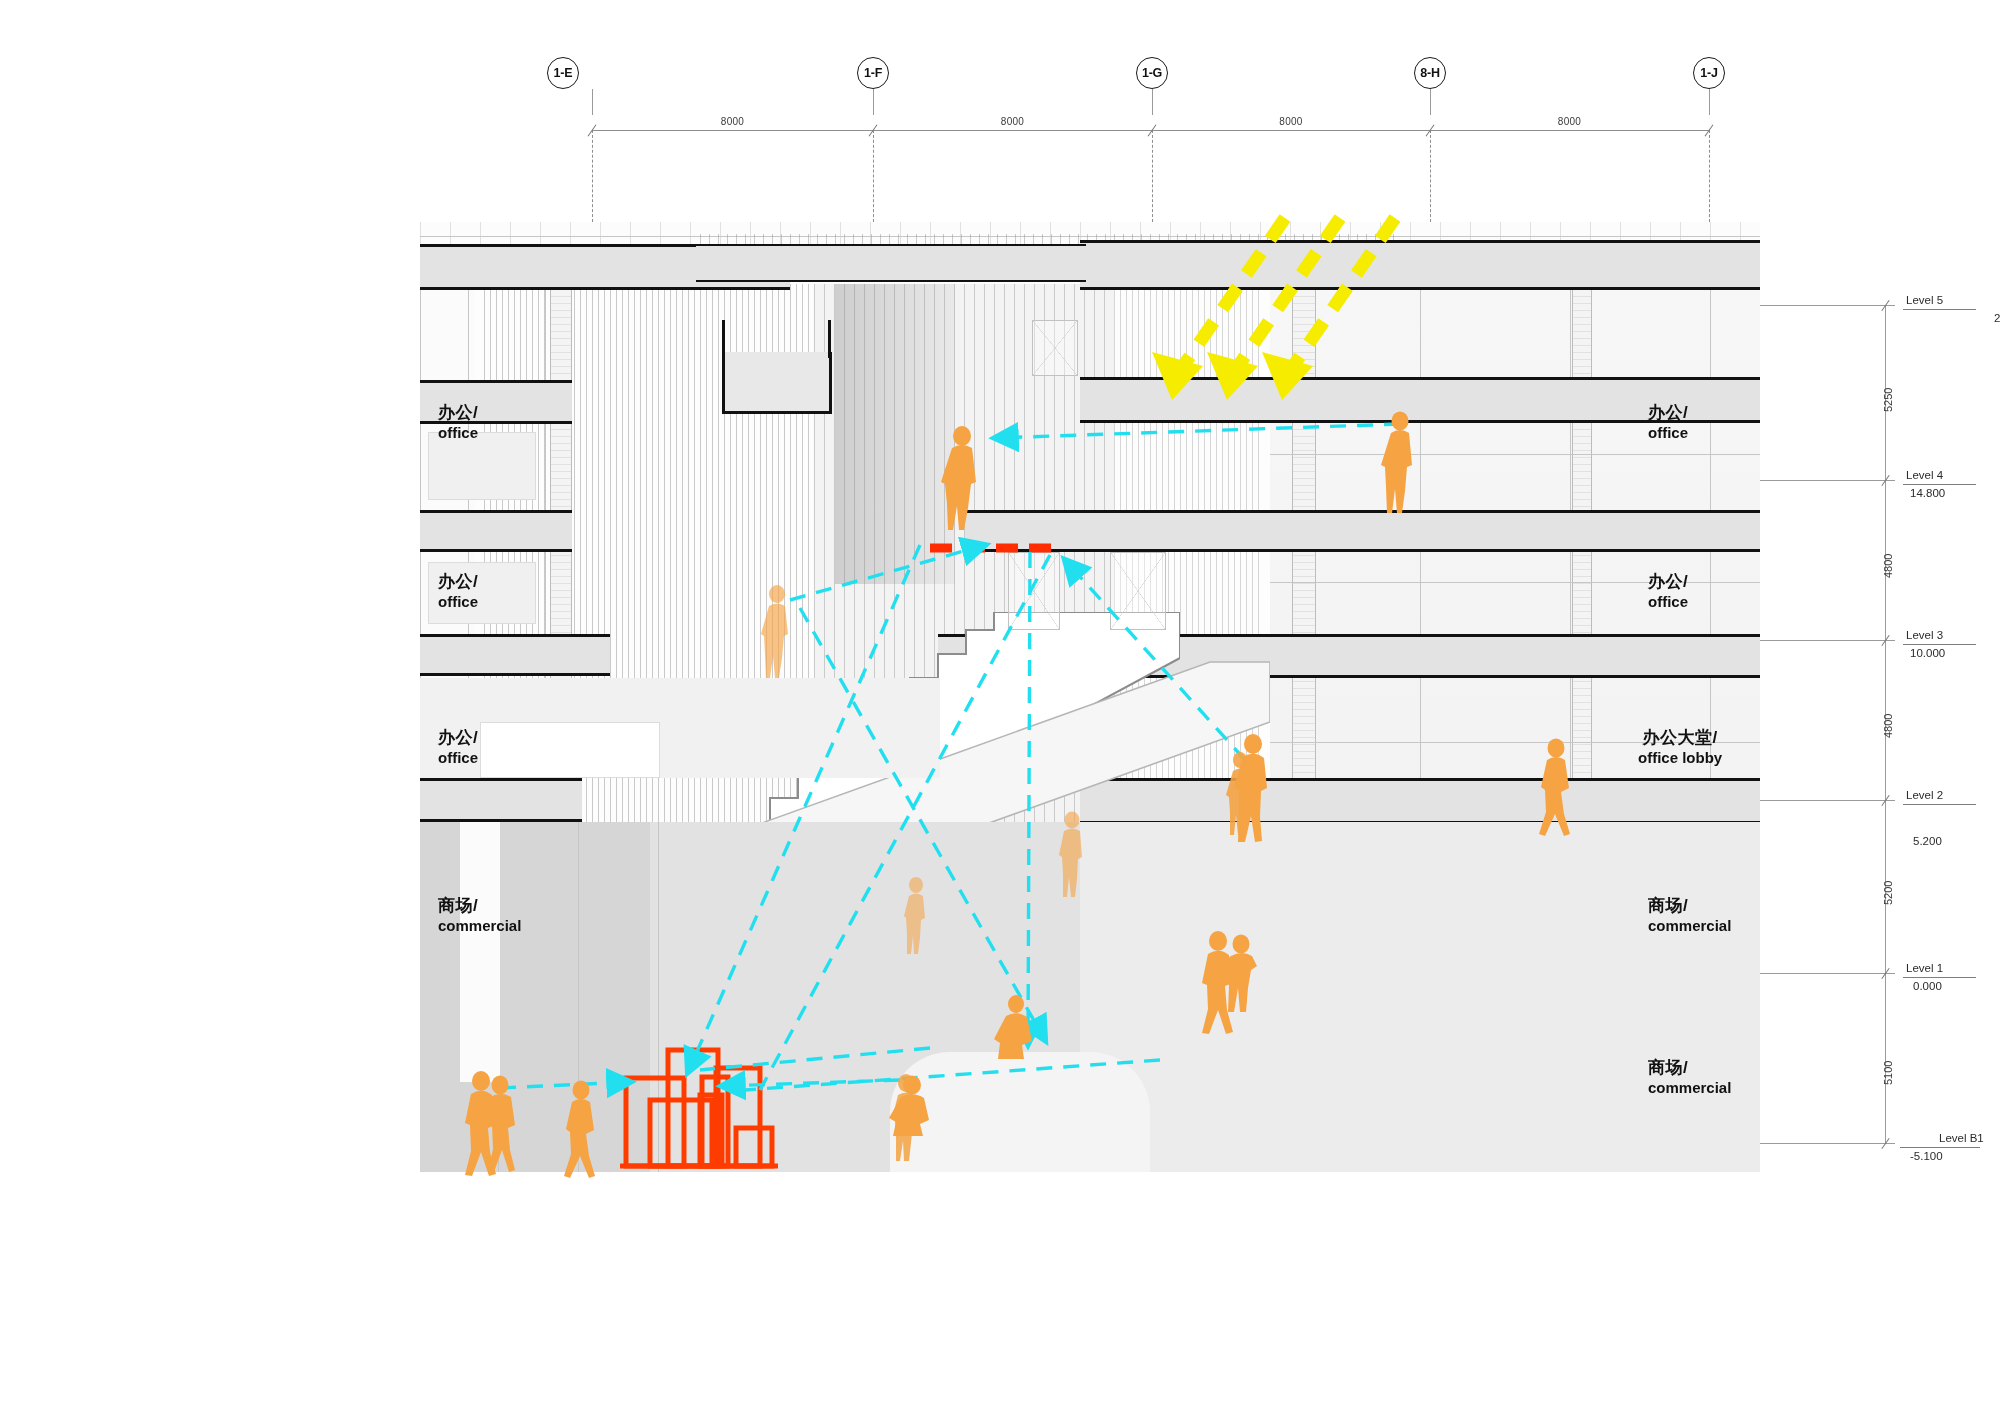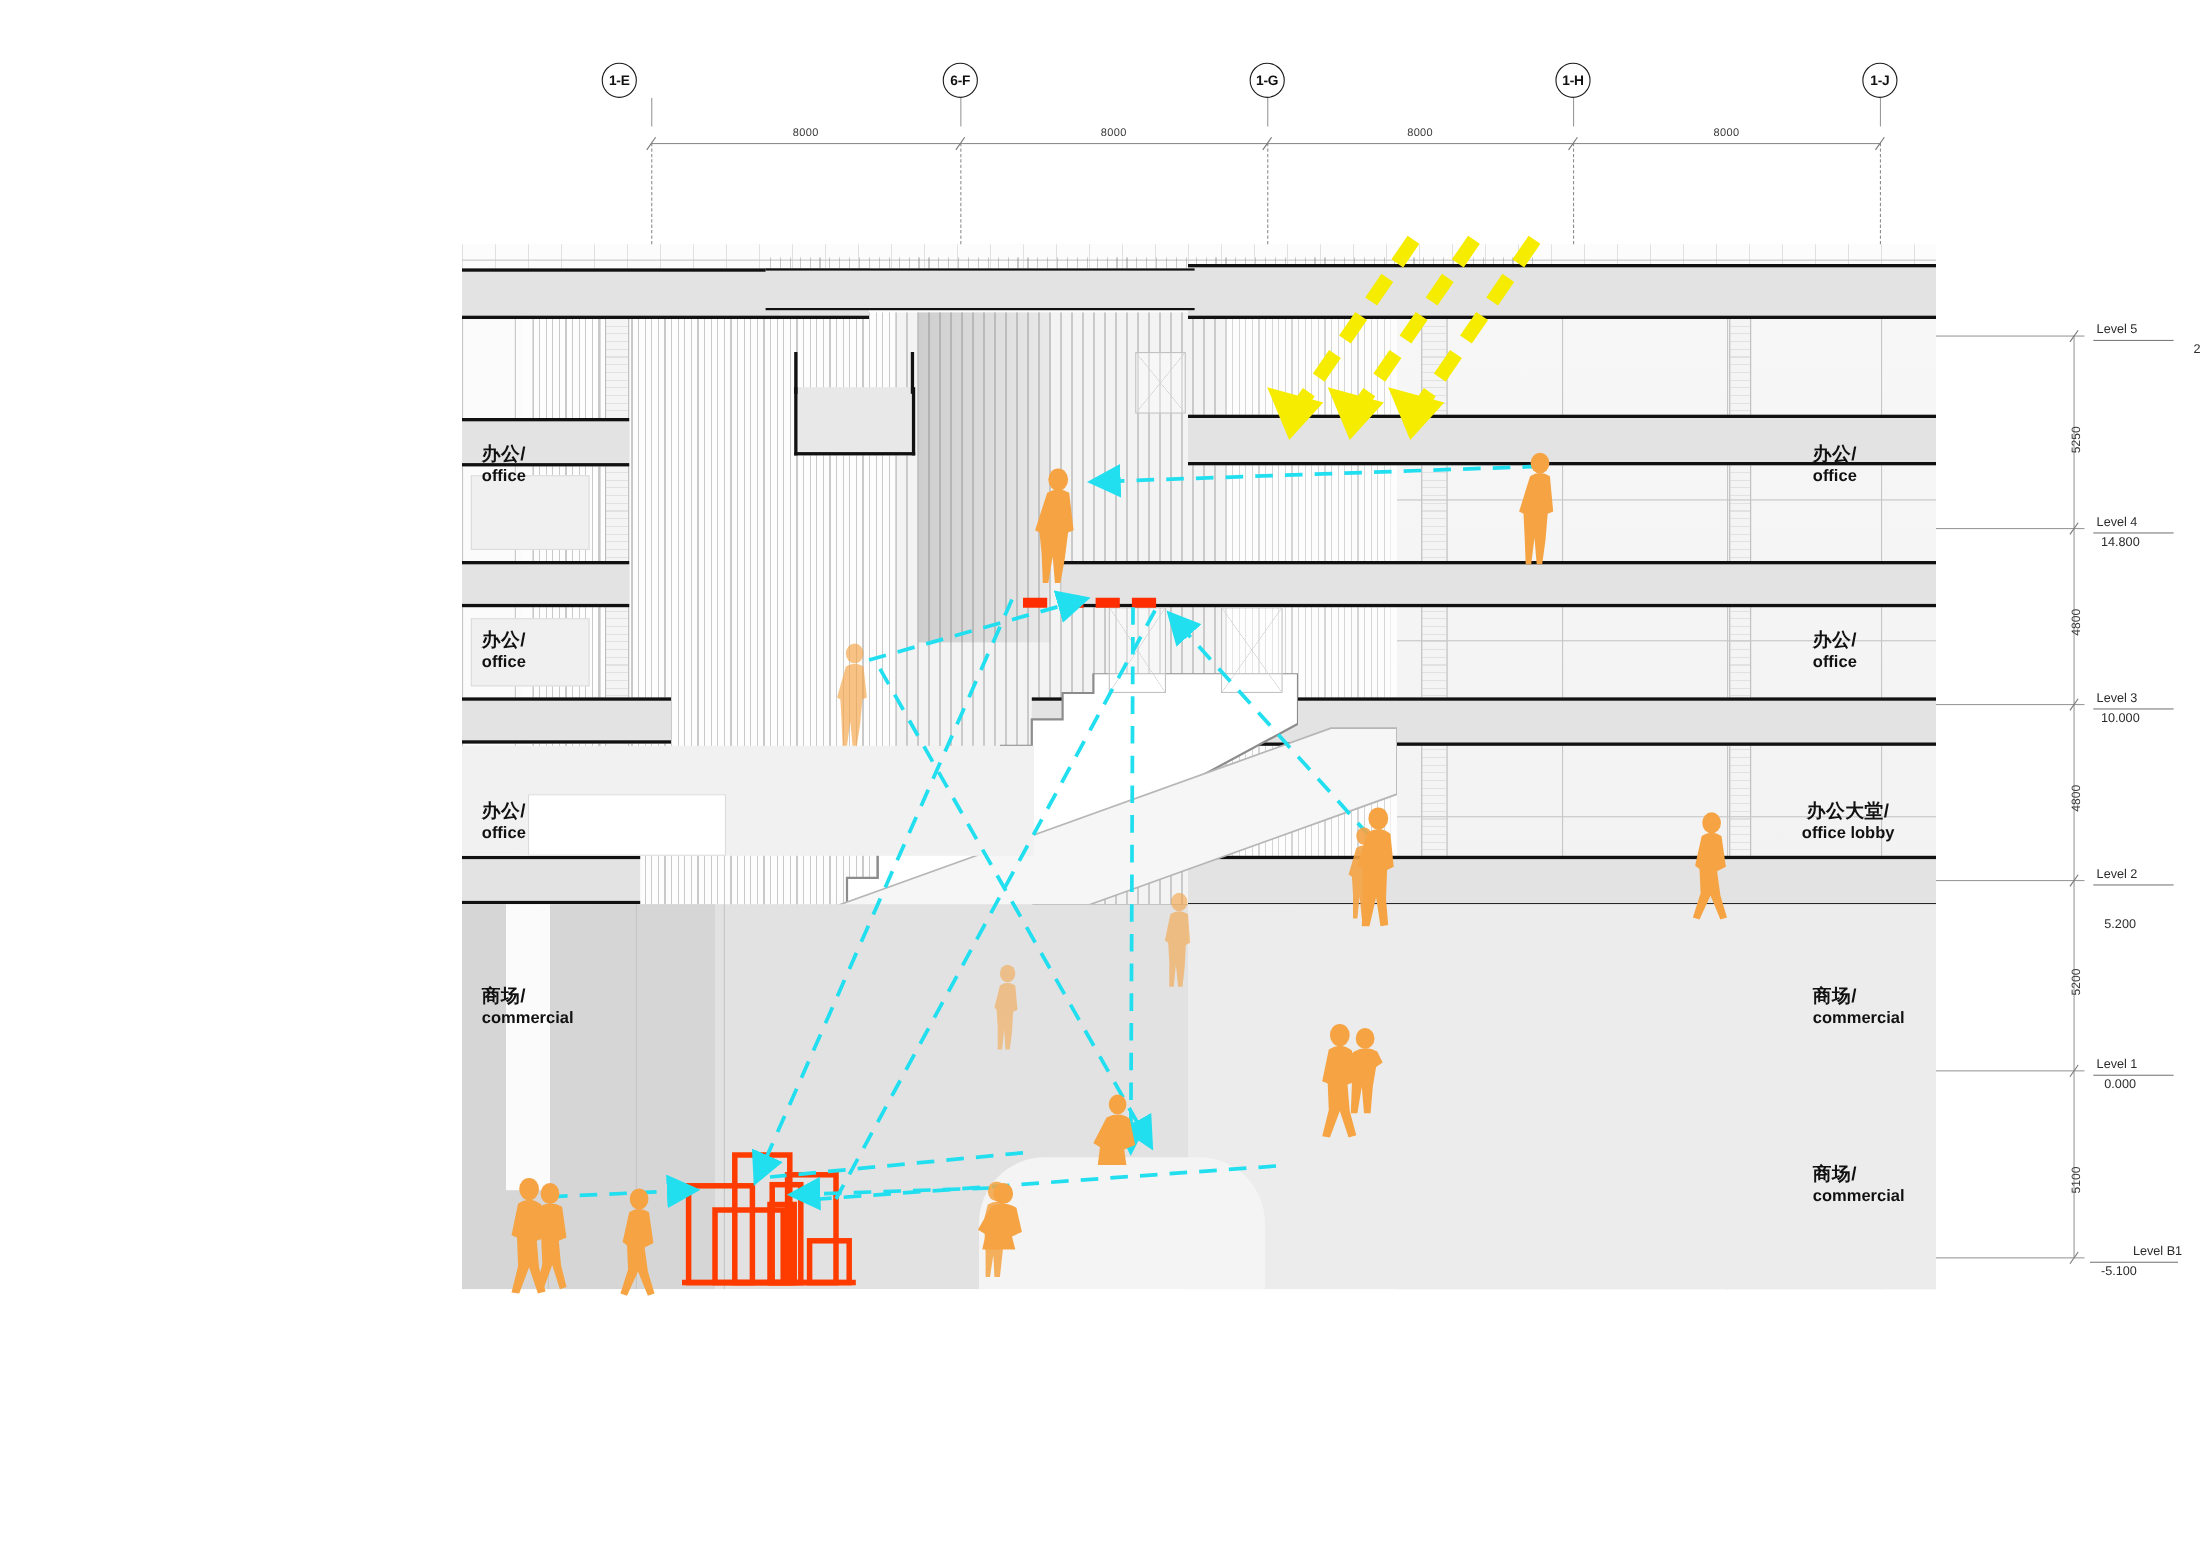--- a/index.html
+++ b/index.html
@@ -212,29 +212,29 @@
     <div class="pane" style="left:8px;top:340px;width:108px;height:62px;background:#f0f0f0;border:1px solid #dcdcdc;"></div>
 
   </div>
 
   <div>
 
     <div class="grid-bubble" style="left:547px;top:57px;">1-E</div>
     <div class="grid-stem" style="left:592px;top:89px;height:26px;"></div>
     <div class="grid-dash" style="left:592px;top:130px;height:92px;"></div>
 
-    <div class="grid-bubble" style="left:857px;top:57px;">6-F</div>
+    <div class="grid-bubble" style="left:857px;top:57px;">1-F</div>
     <div class="grid-stem" style="left:873px;top:89px;height:26px;"></div>
     <div class="grid-dash" style="left:873px;top:130px;height:92px;"></div>
 
     <div class="grid-bubble" style="left:1136px;top:57px;">1-G</div>
     <div class="grid-stem" style="left:1152px;top:89px;height:26px;"></div>
     <div class="grid-dash" style="left:1152px;top:130px;height:92px;"></div>
 
-    <div class="grid-bubble" style="left:1414px;top:57px;">1-H</div>
+    <div class="grid-bubble" style="left:1414px;top:57px;">8-H</div>
     <div class="grid-stem" style="left:1430px;top:89px;height:26px;"></div>
     <div class="grid-dash" style="left:1430px;top:130px;height:92px;"></div>
 
     <div class="grid-bubble" style="left:1693px;top:57px;">1-J</div>
     <div class="grid-stem" style="left:1709px;top:89px;height:26px;"></div>
     <div class="grid-dash" style="left:1709px;top:130px;height:92px;"></div>
 
     <div class="dim-line" style="left:592px;top:130px;width:1117px;"></div>
     <div class="dim-tick" style="left:585px;top:130px;"></div>
     <div class="dim-tick" style="left:866px;top:130px;"></div>

